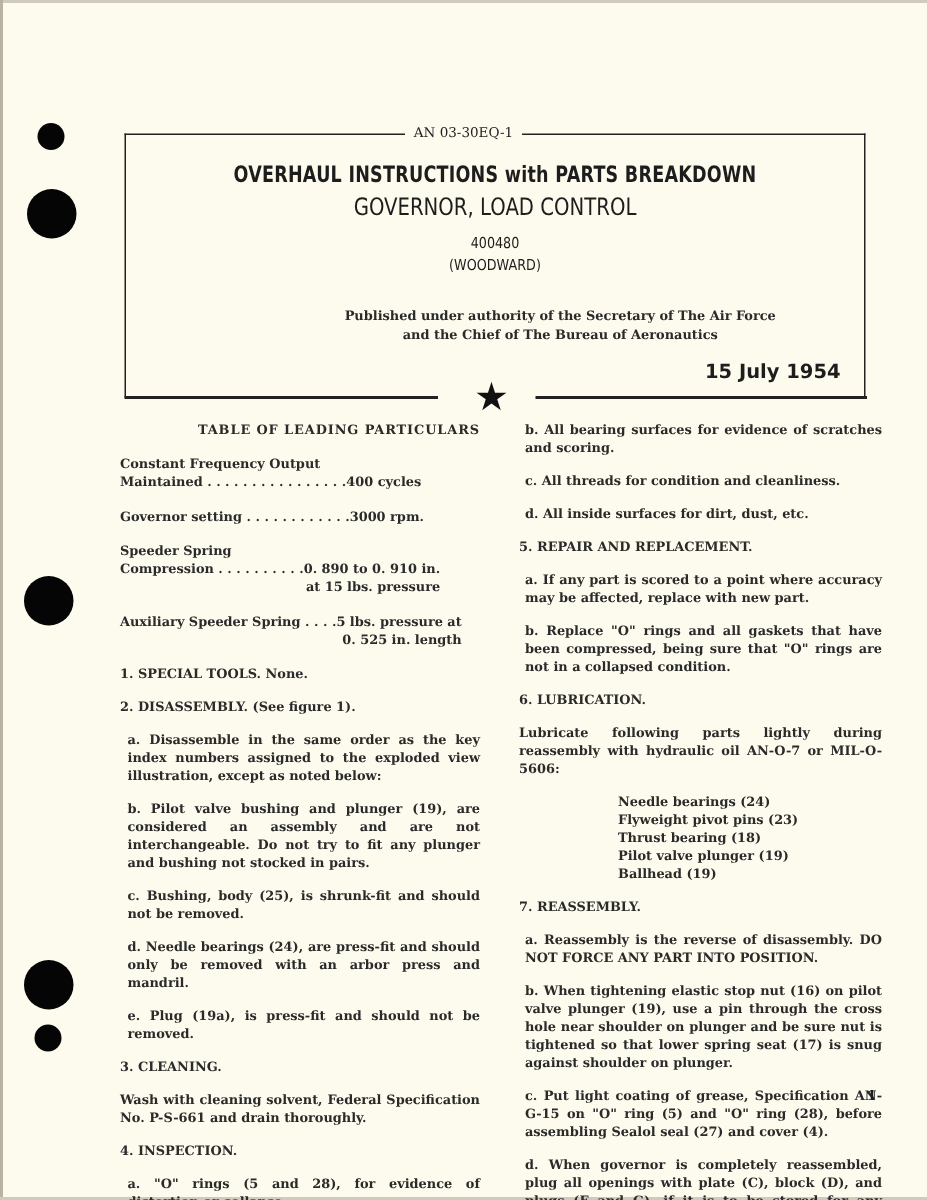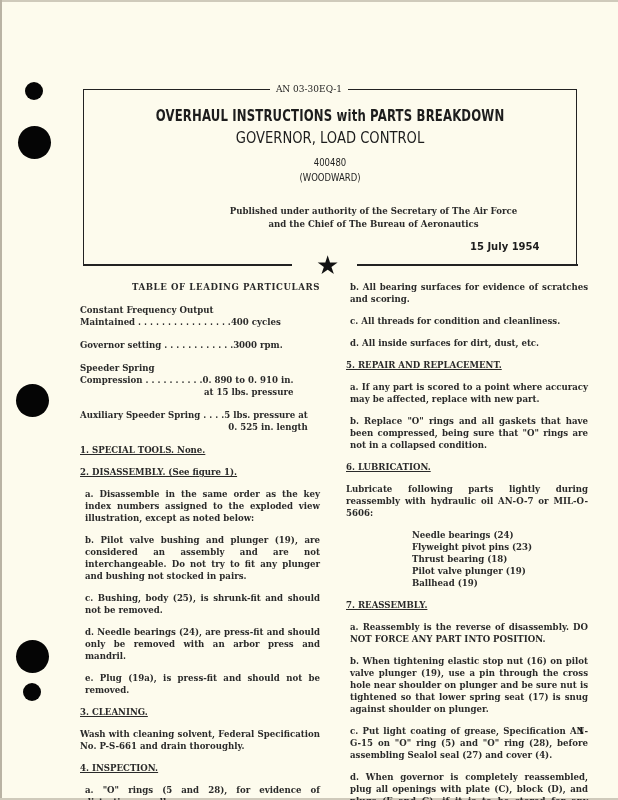--- a/index.html
+++ b/index.html
@@ -41,32 +41,32 @@
   .t-mfr {
     position:absolute; left:83px; width:494px; top:172px; text-align:center;
     font-family:"DejaVu Sans", sans-serif; font-size:10px; transform:scaleX(0.85);
   }
   .t-auth {
     position:absolute; left:83px; width:581px; top:205px; text-align:center;
     font-size:8.6px; line-height:13px; font-weight:bold; color:#2a2a2a;
   }
   .t-date {
     position:absolute; left:470px; top:241px; font-family:"DejaVu Sans", sans-serif;
-    font-size:10px; font-weight:bold;
+    font-size:13px; font-weight:bold;
   }
   .col { position:absolute; font-size:8.6px; line-height:12px; font-weight:bold; color:#2a2a2a; }
   .col-left { left:80px; top:281px; width:240px; }
   .col-right { left:350px; top:281px; width:238px; }
   .col p { margin:0; }
   .just { text-align:justify; }
   .tlp-head { text-align:right; letter-spacing:0.6px; margin-bottom:11px !important; }
   .tlp-row { display:flex; margin-bottom:11px; }
   .tlp-label { white-space:nowrap; }
   .tlp-value { text-align:right; white-space:nowrap; }
-  .sec { margin:0 0 10px 0 !important;text-decoration:underline; }
+  .sec { margin:0 0 10px 0 !important; }
   .para { margin:0 0 10px 0 !important; }
   .indent-list { padding-left:62px; margin-bottom:10px; }
   .page-number { position:absolute; left:578px; top:726px; font-size:9px; font-weight:bold; }
 </style>
 </head>
 <body>
 
 <div class="page-edge-top"></div>
 <div class="page-edge-left"></div>
 <div class="page-edge-bottom"></div>

